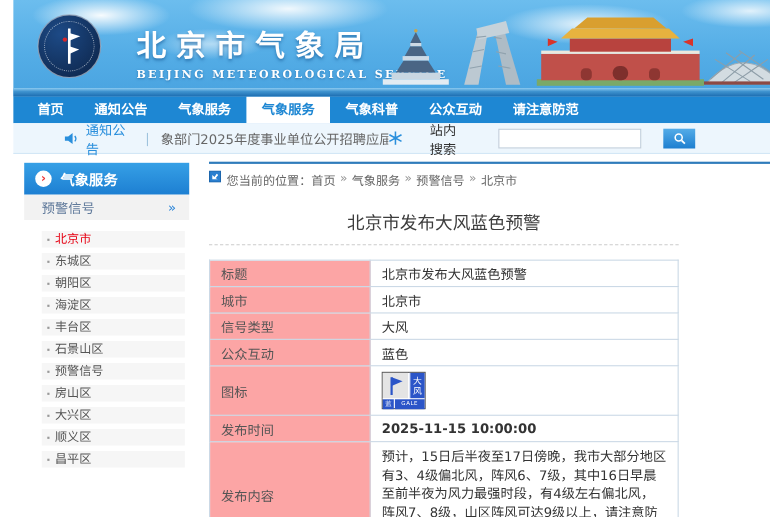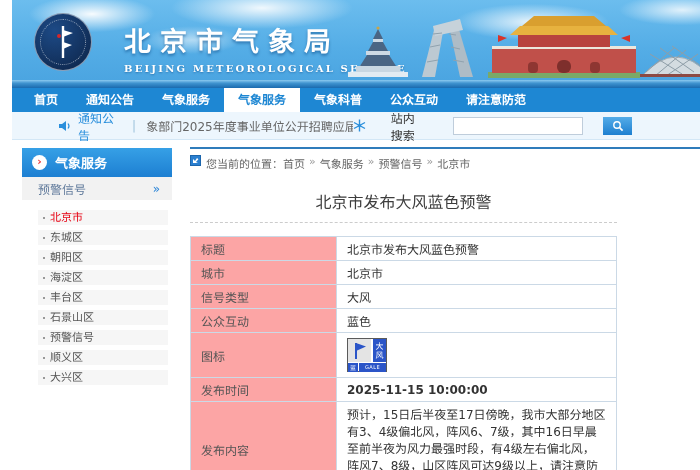--- a/index.html
+++ b/index.html
@@ -209,22 +209,24 @@
       <span class="more">»</span>
     </div>
     <div class="district-list">
       <div class="district active">北京市</div>
       <div class="district">东城区</div>
       <div class="district">朝阳区</div>
       <div class="district">海淀区</div>
       <div class="district">丰台区</div>
       <div class="district">石景山区</div>
       <div class="district">预警信号</div>
+      <div class="district">房山区</div>
+      <div class="district">大兴区</div>
       <div class="district">顺义区</div>
-      <div class="district">大兴区</div>
+      <div class="district">昌平区</div>
 
     </div>
   </div>
 
   <div class="main">
     <div class="main-topline"></div>
     <div class="breadcrumb">
       <svg width="11" height="11" viewBox="0 0 11 11">
         <rect x="0.5" y="0.5" width="10" height="10" fill="#2a7fd0" stroke="#1c66ad"></rect>
         <polygon points="3,8 3,4 5,6 7,3 8.4,4.2 6,7 8,8" fill="#fff"></polygon>

